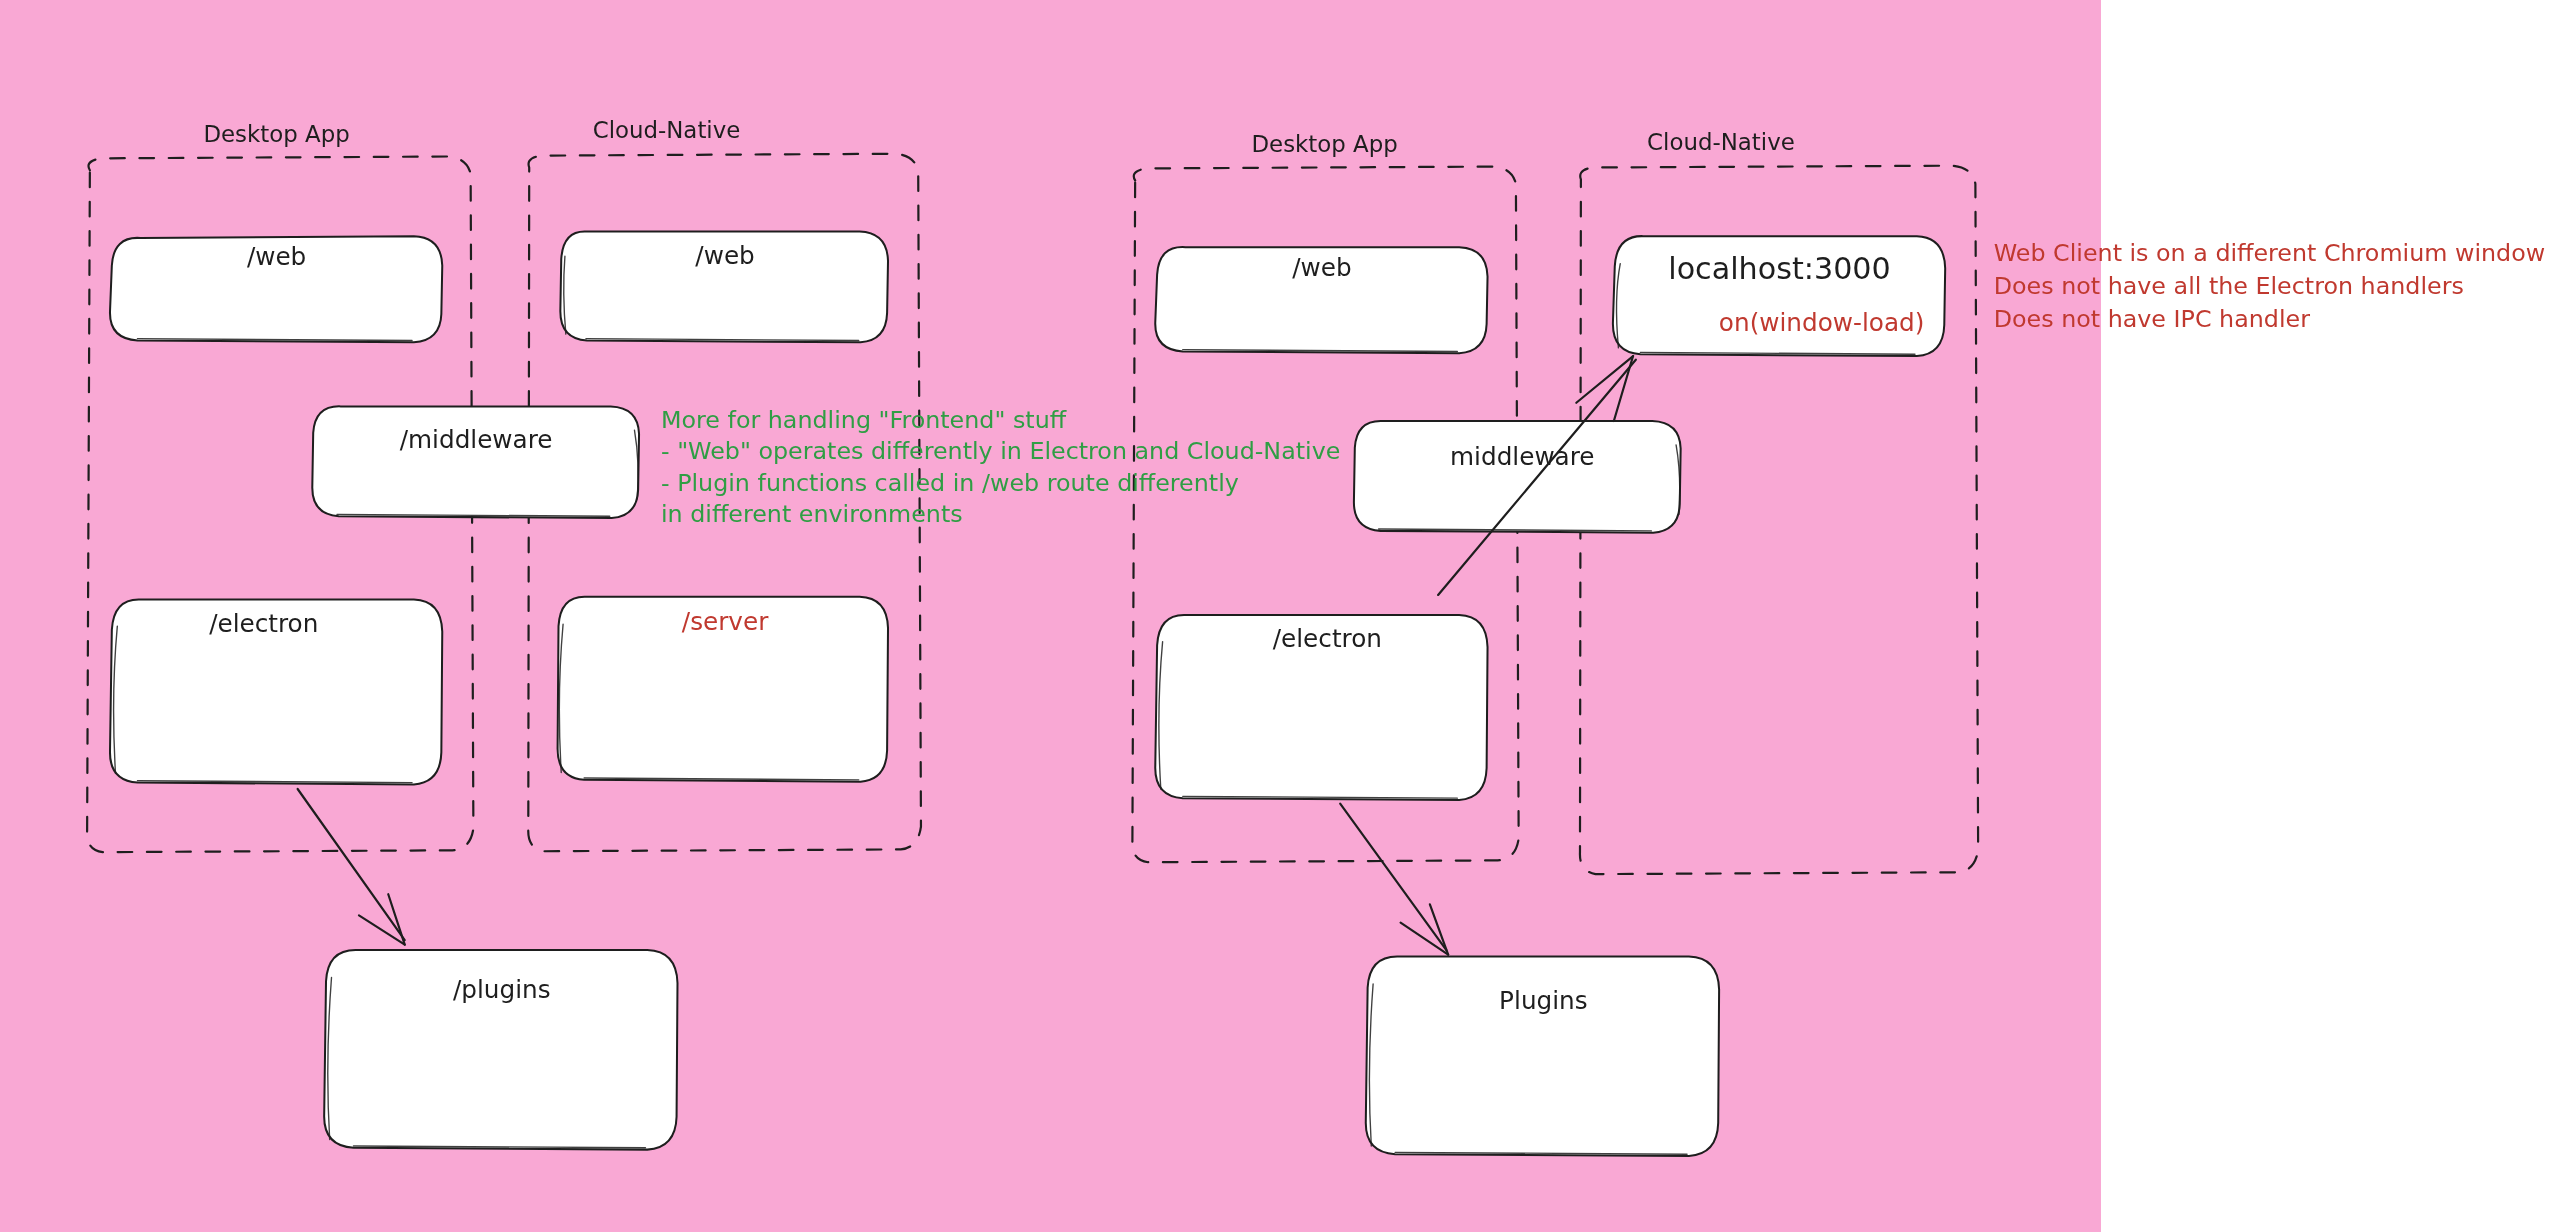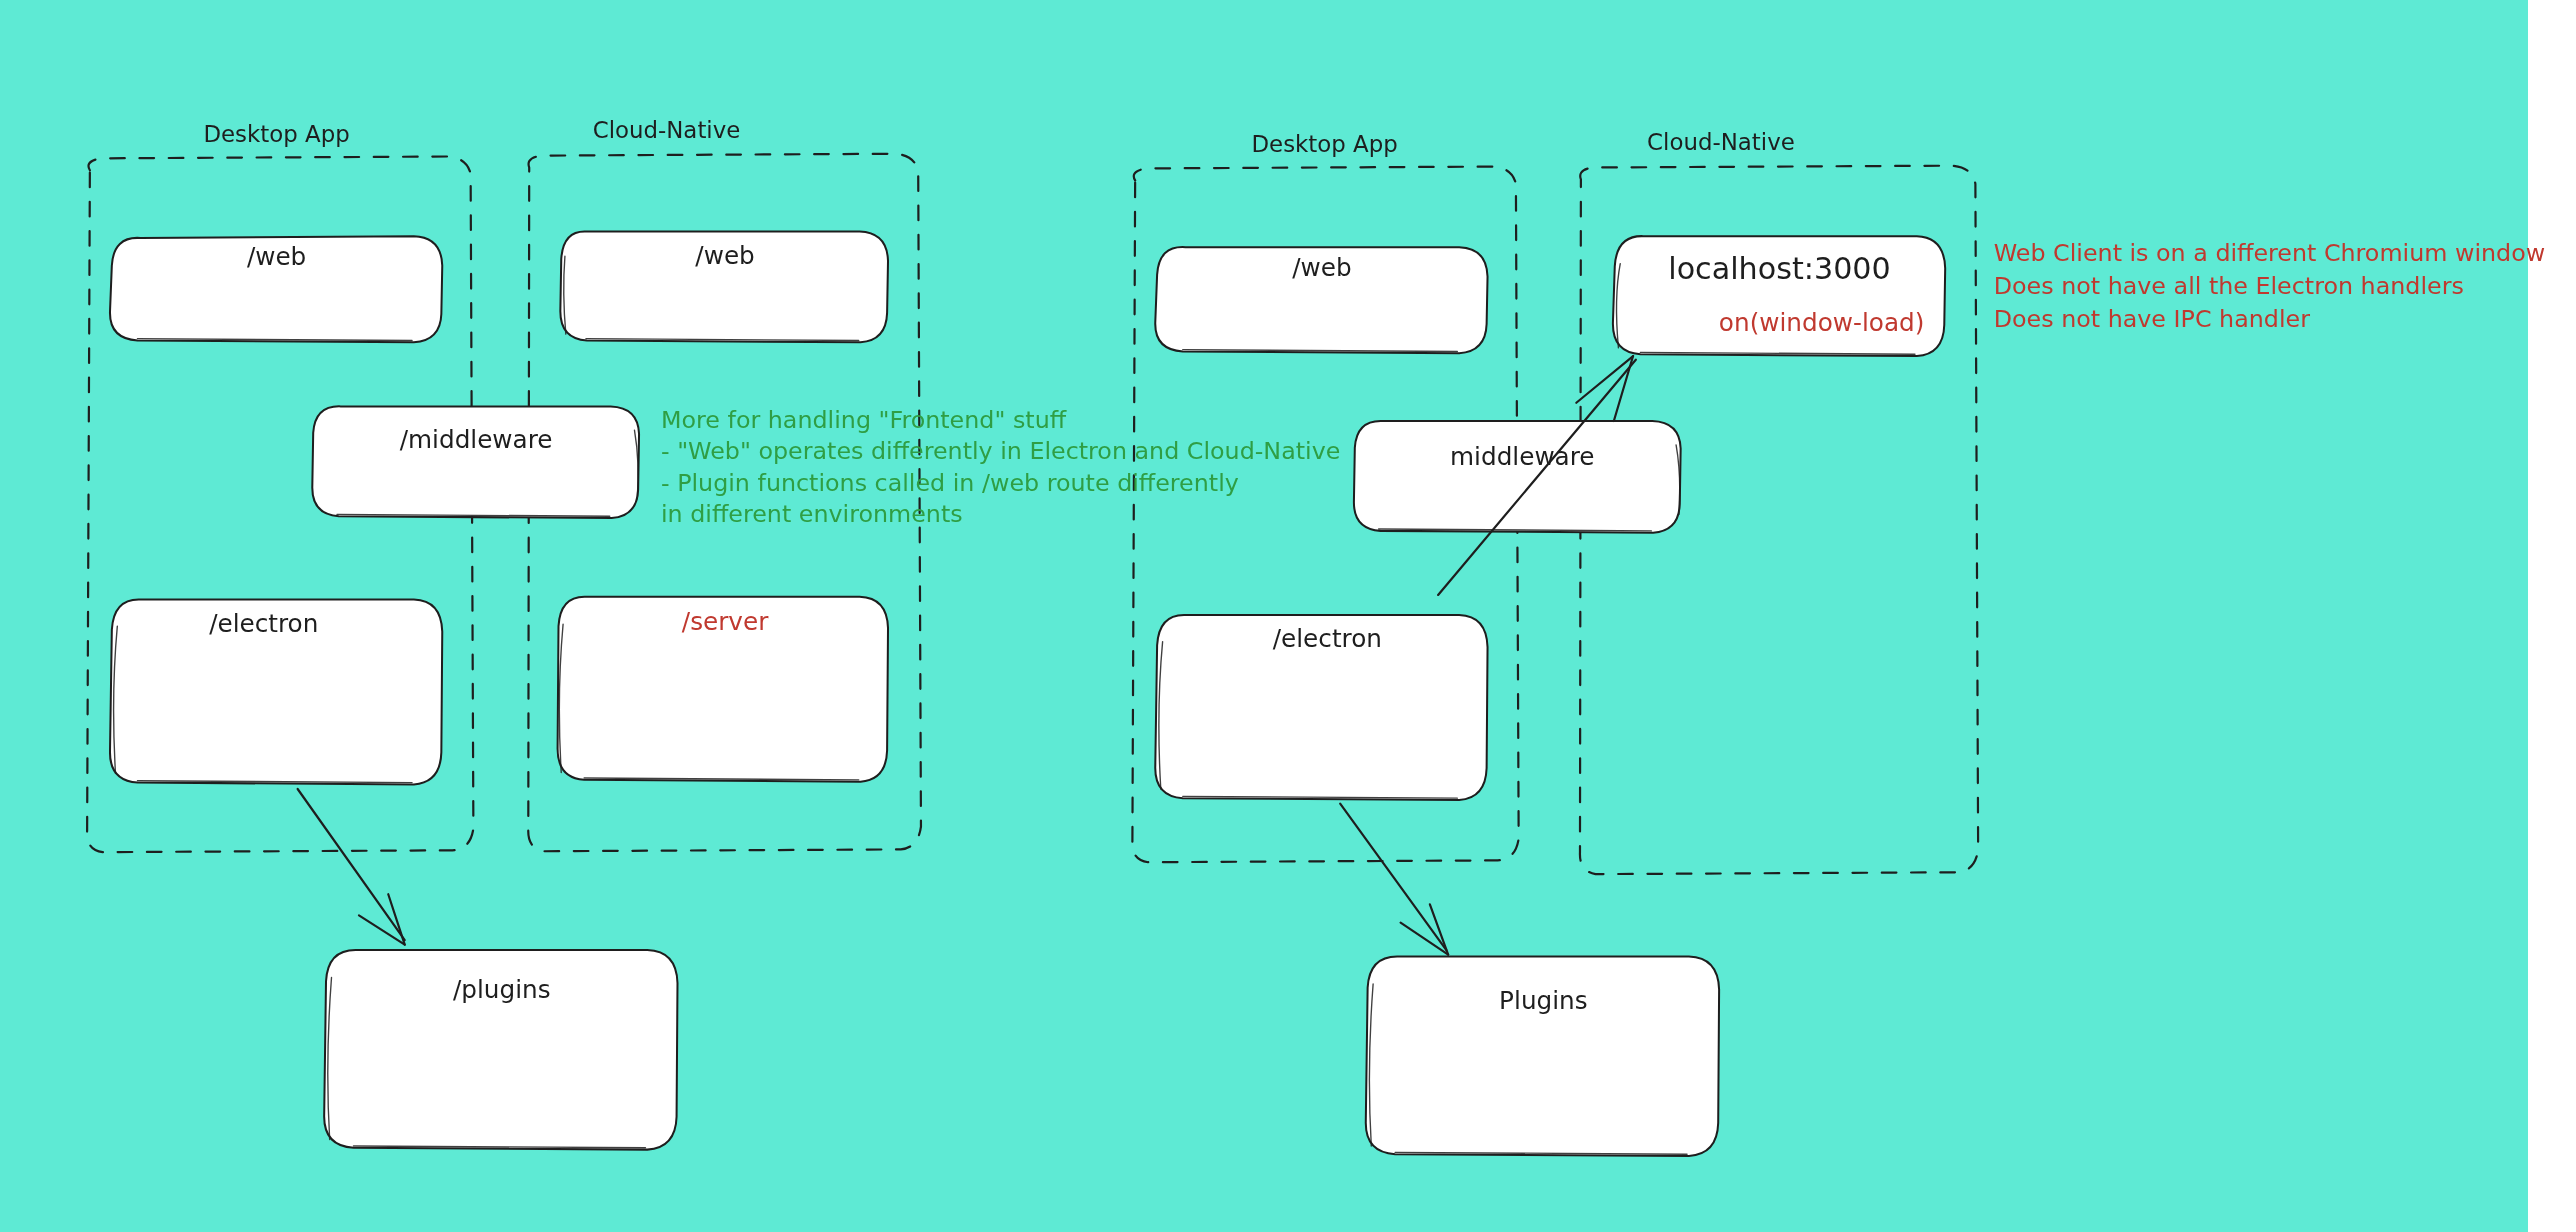--- a/index.html
+++ b/index.html
@@ -8,23 +8,23 @@
     background: #ffffff;
   }
   body {
     width: 2576px;
     height: 1232px;
     overflow: hidden;
     font-family: "DejaVu Sans", sans-serif;
   }
   #canvas {
     position: relative;
-    width: 2528px;
+    width: 2101px;
     height: 1232px;
-    background: #5eead4;
+    background: #f9a8d4;
   }
   svg#diagram {
     position: absolute;
     left: 0;
     top: 0;
     width: 2576px;
     height: 1232px;
   }
   .hand-text {
     font-family: "DejaVu Sans", sans-serif;

